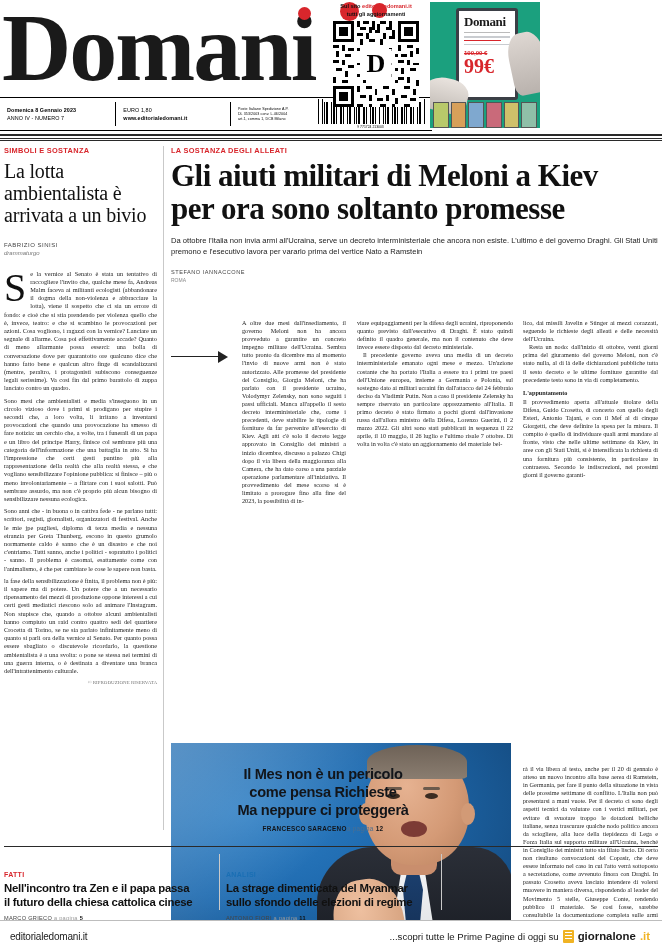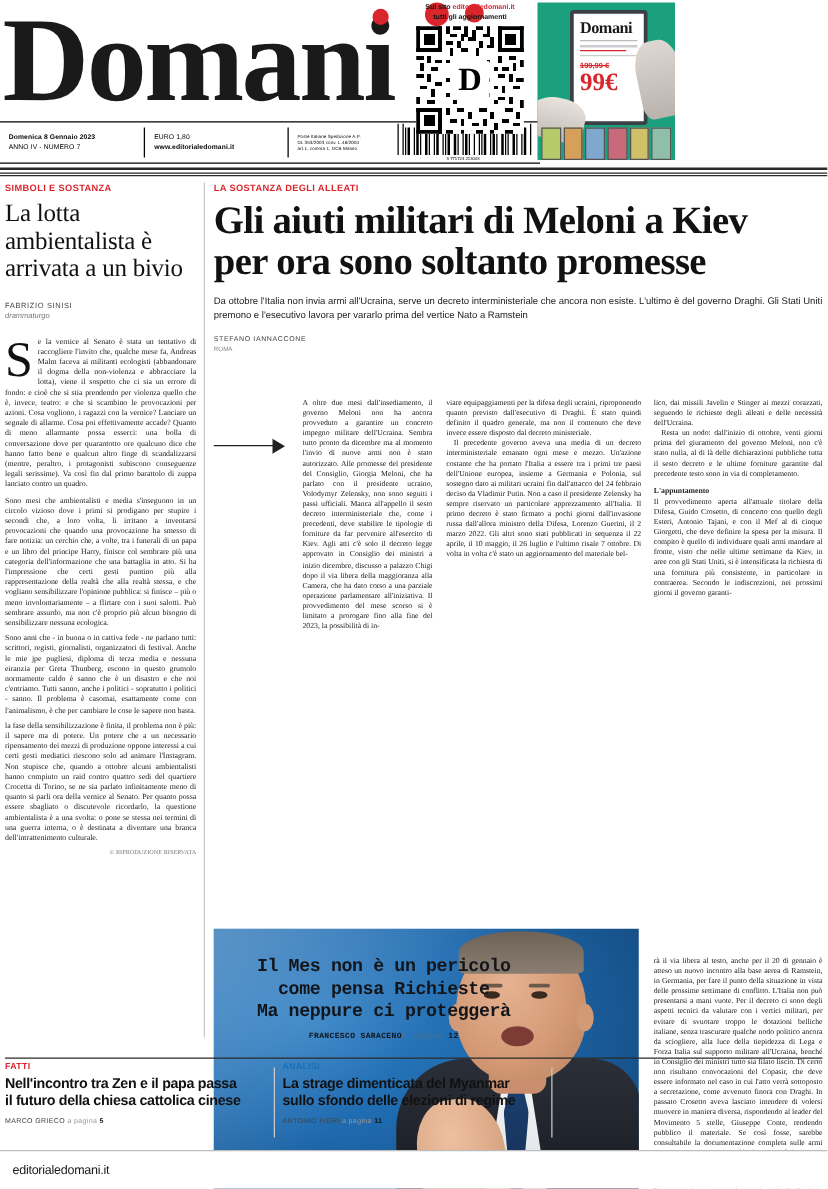--- a/index.html
+++ b/index.html
@@ -203,41 +203,41 @@
              background: #7c3b35; border-radius: 50%; }
   .p-hand {
     position: absolute; left: 26px; bottom: 0; width: 70px; height: 96px;
     background: radial-gradient(ellipse at 40% 30%, #eec0a0, #cf9a76);
     border-radius: 40% 46% 30% 34%;
     transform: rotate(-8deg);
   }
   .p-cuff { position: absolute; left: 26px; bottom: -6px; width: 64px; height: 26px;
             background: #eef0f2; border-radius: 8px; transform: rotate(-8deg); }
 
-  .photo-ov { position: absolute; left: 12px; top: 22px; width: 248px; font-family: Liberation Mono, monospace; }
+  .photo-ov { position: absolute; left: 28px; top: 22px; width: 248px; }
   .ov-line {
     font-size: 14.6px; font-weight: 700; color: #12151a; line-height: 18px;
     letter-spacing: -.3px; text-align: center;
   }
   .ov-credit { margin-top: 6px; text-align: center; font-size: 6.4px; font-weight: 700;
                color: #12151a; letter-spacing: .3px; }
   .ov-credit .lite { color: #4b6f92; font-weight: 400; }
   .ov-credit .pg { font-weight: 700; color: #12151a; }
 
   
   .txtcol.c3b {
     position: absolute; left: 352px; top: 446px; width: 135px;
     font-family: "Liberation Serif", serif; font-size: 6.2px; line-height: 8.1px;
     text-align: justify; color: #222;
   }
 
   
   .bottom { position: absolute; left: 0; top: 846px; width: 662px; height: 74px; }
   .bt-rule-top { position: absolute; left: 4px; top: 0; width: 654px; height: 1px; background: #2a2a2a; }
-  .teaser { position: absolute; top: 4px; }
+  .teaser { position: absolute; top: 25px; }
   .teaser.t1 { left: 4px;   width: 210px; }
   .teaser.t2 { left: 226px; width: 210px; }
   .teaser.t3 { left: 448px; width: 210px; }
   .tz-sep { position: absolute; top: 8px; width: 1px; height: 56px; background: #c9c9c9; }
   .tz-sep.s1 { left: 219px; }
   .tz-sep.s2 { left: 441px; }
   .t-kicker { font-size: 7px; font-weight: 700; letter-spacing: .3px; }
   .t-head { font-size: 11.4px; font-weight: 700; line-height: 13.5px; color: #111;
             margin-top: 4px; letter-spacing: -.25px; }
   .t-credit { margin-top: 6px; font-size: 5.6px; color: #444; letter-spacing: .3px; }
@@ -597,15 +597,21 @@
       </div>
       <div class="t-credit">
         <span>ANTONIO FIORI</span><span class="lite"> a pagina </span><span class="pg">11</span>
       </div>
     </div>
 
   </div>
 
   <div class="footer">
     <div class="f-left">editorialedomani.it</div>
+    <div class="f-right">
+      <span>...scopri tutte le Prime Pagine di oggi su</span>
+      <span class="g-icon"></span>
+      <span class="g-name">giornalone</span>
+        <span class="g-it">.it</span>
+    </div>
   </div>
 
 </div>
 
 </body></html>

